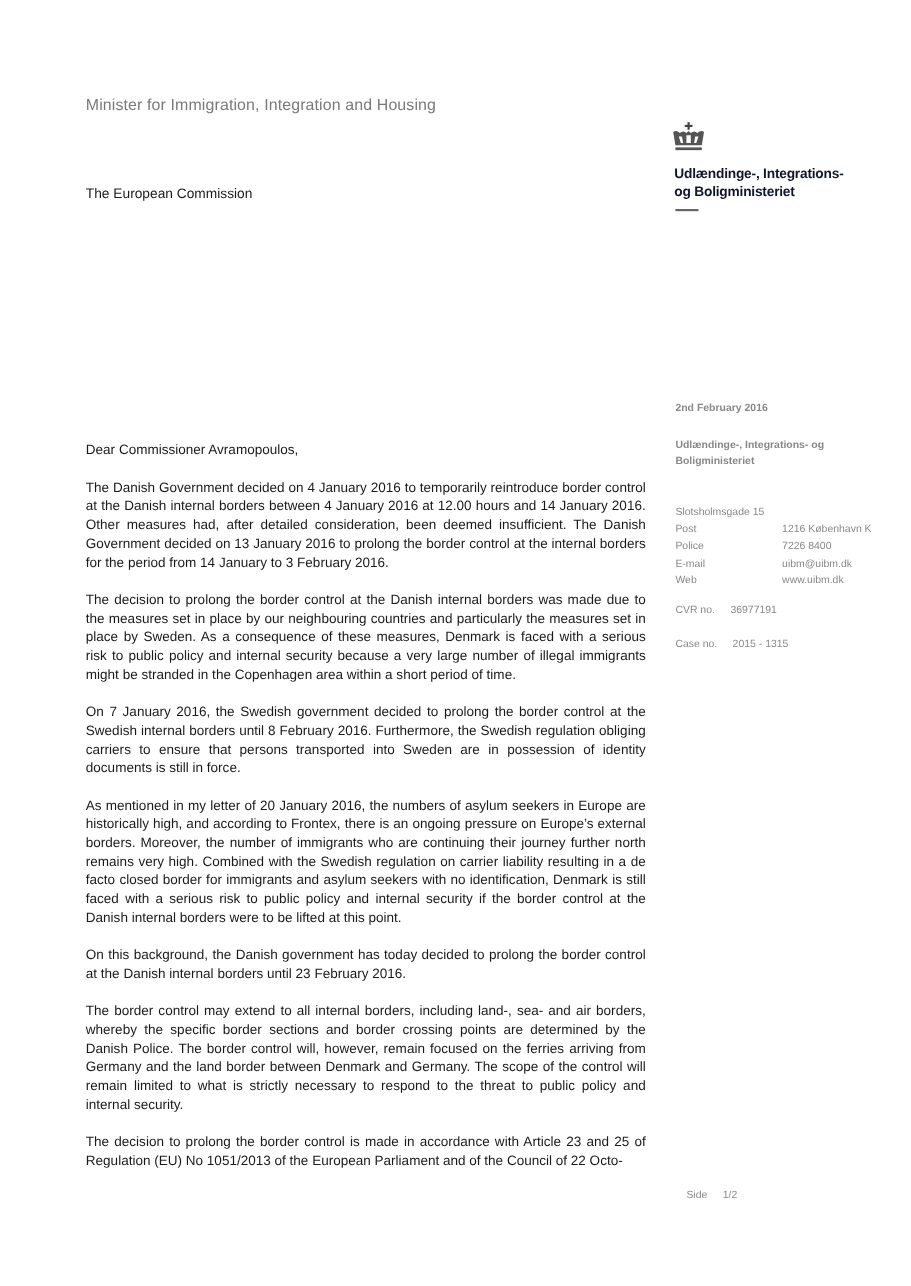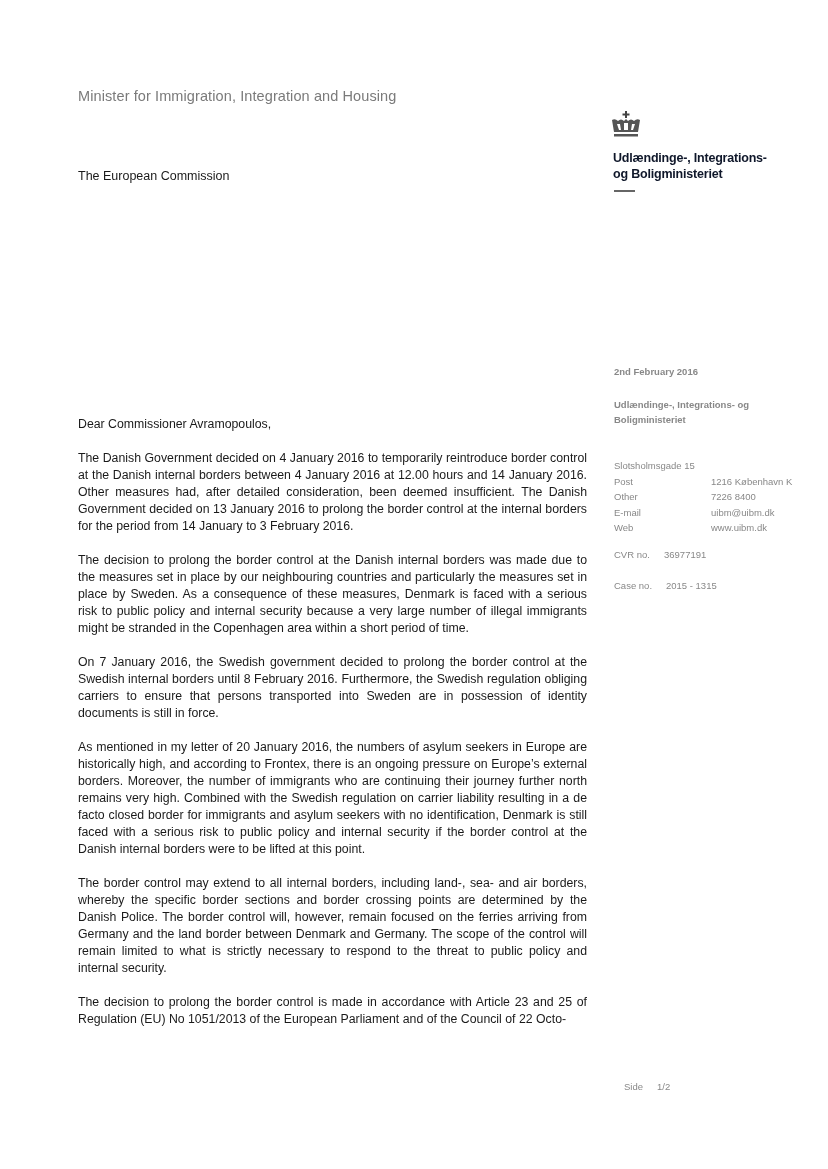--- a/index.html
+++ b/index.html
@@ -18,21 +18,21 @@
     .addr { left: 614px; top: 458px; line-height: 15.5px; }
     .addr .row { display: flex; gap: 47px; }
     .addr .k { width: 50px; }
     .cvr { left: 614px; top: 549px; display: flex; }
     .cvr .k { width: 50px; }
     .case { left: 614px; top: 580px; display: flex; }
     .case .k { width: 52px; }
 
     .letter { left: 78px; top: 401px; width: 509px; font-size: 12.3px; line-height: 17px; color: #1a1a1a; }
     .letter p { margin: 0 0 17px 0; text-align: justify; }
-    .letter p.salutation { margin-bottom: 17px; text-align: left; margin-top: 15px; }
+    .letter p.salutation { margin-bottom: 17px; text-align: left; }
 
     .pagenum { left: 624px; top: 1081px; font-size: 9.5px; color: #888; display: flex; gap: 14px; }
   </style>
 </head>
 <body>
 
 <div class="abs minister">Minister for Immigration, Integration and Housing</div>
 <div class="abs recipient">The European Commission</div>
 
 <div class="abs logo">
@@ -56,21 +56,21 @@
   <div>Boligministeriet</div>
 </div>
 
 <div class="abs side addr">
   <div>Slotsholmsgade 15</div>
   <div class="row">
     <span class="k">Post</span>
     <span>1216 København K</span>
   </div>
   <div class="row">
-    <span class="k">Other</span>
+    <span class="k">Police</span>
     <span>7226 8400</span>
   </div>
   <div class="row">
     <span class="k">E-mail</span>
     <span>uibm@uibm.dk</span>
   </div>
   <div class="row">
     <span class="k">Web</span>
     <span>www.uibm.dk</span>
   </div>
@@ -84,20 +84,21 @@
   <span class="k">Case no.</span>
   <span>2015 - 1315</span>
 </div>
 
 <div class="abs letter">
   <p class="salutation">Dear Commissioner Avramopoulos,</p>
   <p>The Danish Government decided on 4 January 2016 to temporarily reintroduce border control at the Danish internal borders between 4 January 2016 at 12.00 hours and 14 January 2016. Other measures had, after detailed consideration, been deemed insufficient. The Danish Government decided on 13 January 2016 to prolong the border control at the internal borders for the period from 14 January to 3 February 2016.</p>
   <p>The decision to prolong the border control at the Danish internal borders was made due to the measures set in place by our neighbouring countries and particularly the measures set in place by Sweden. As a consequence of these measures, Denmark is faced with a serious risk to public policy and internal security because a very large number of illegal immigrants might be stranded in the Copenhagen area within a short period of time.</p>
   <p>On 7 January 2016, the Swedish government decided to prolong the border control at the Swedish internal borders until 8 February 2016. Furthermore, the Swedish regulation obliging carriers to ensure that persons transported into Sweden are in possession of identity documents is still in force.</p>
   <p>As mentioned in my letter of 20 January 2016, the numbers of asylum seekers in Europe are historically high, and according to Frontex, there is an ongoing pressure on Europe’s external borders. Moreover, the number of immigrants who are continuing their journey further north remains very high. Combined with the Swedish regulation on carrier liability resulting in a de facto closed border for immigrants and asylum seekers with no identification, Denmark is still faced with a serious risk to public policy and internal security if the border control at the Danish internal borders were to be lifted at this point.</p>
+  <p>On this background, the Danish government has today decided to prolong the border control at the Danish internal borders until 23 February 2016.</p>
   <p>The border control may extend to all internal borders, including land-, sea- and air borders, whereby the specific border sections and border crossing points are determined by the Danish Police. The border control will, however, remain focused on the ferries arriving from Germany and the land border between Denmark and Germany. The scope of the control will remain limited to what is strictly necessary to respond to the threat to public policy and internal security.</p>
   <p>The decision to prolong the border control is made in accordance with Article 23 and 25 of Regulation (EU) No 1051/2013 of the European Parliament and of the Council of 22 Octo-</p>
 </div>
 
 <div class="abs pagenum">
   <span>Side</span>
   <span>1/2</span>
 </div>
 
 </body></html>

